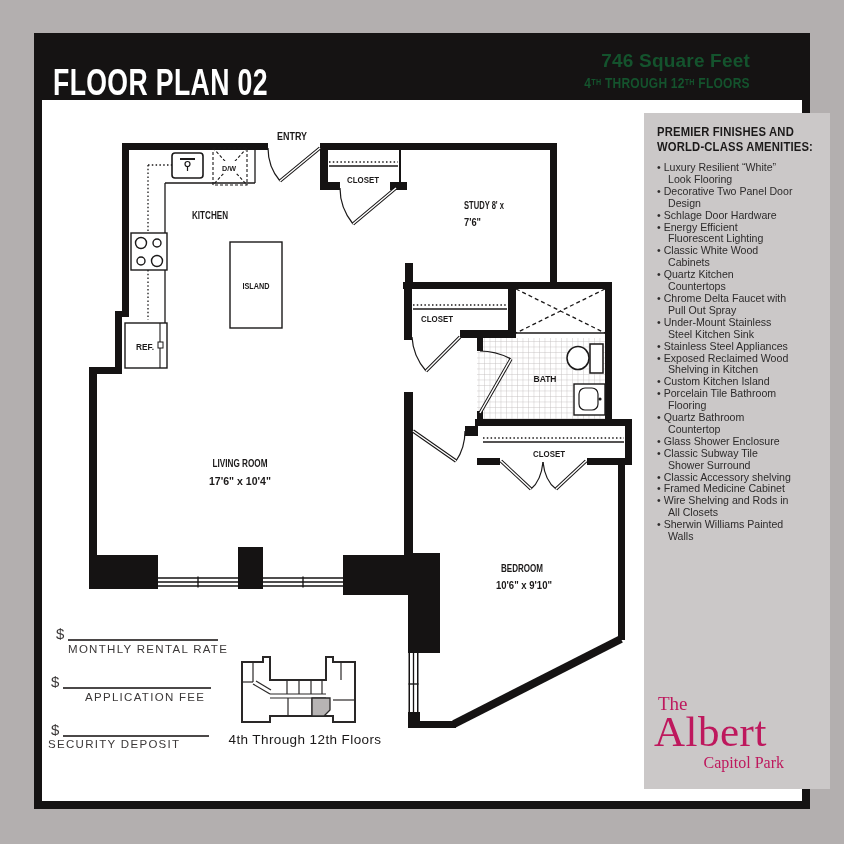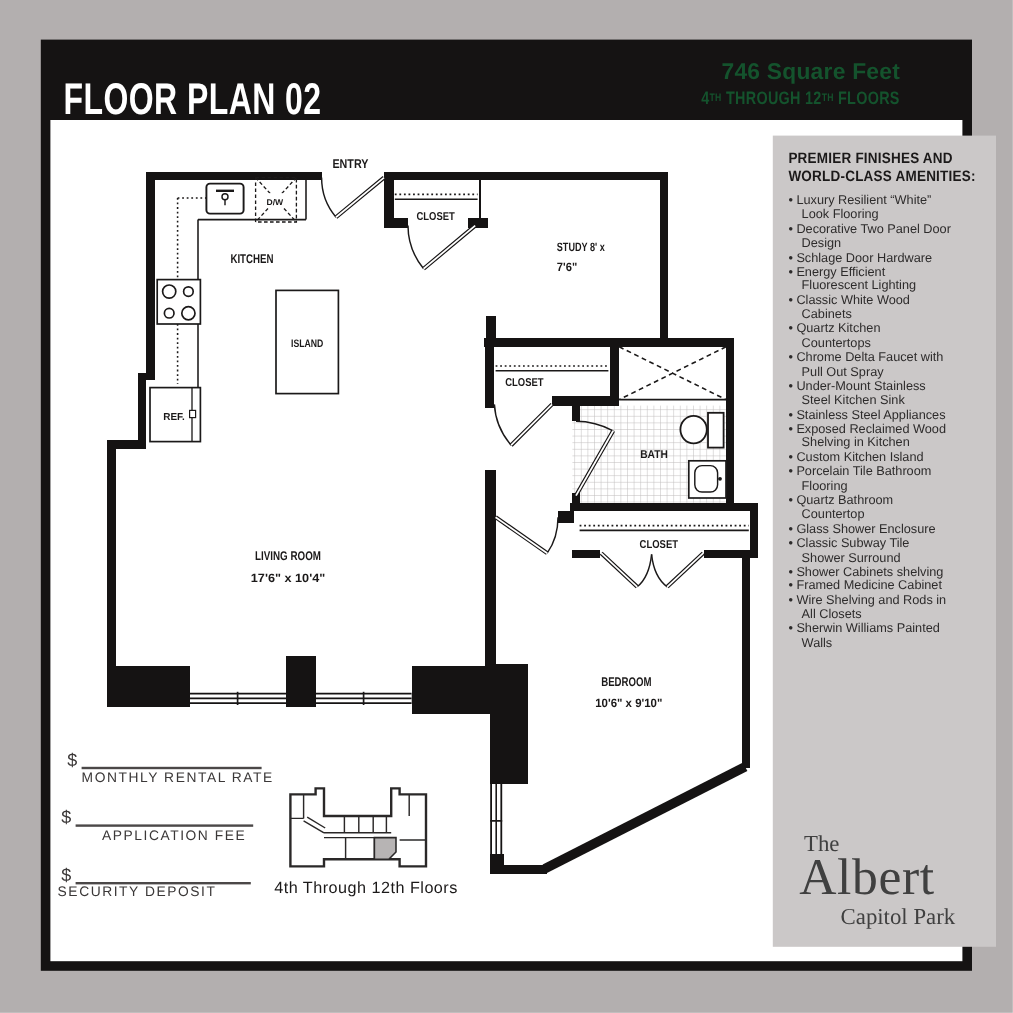--- a/index.html
+++ b/index.html
@@ -16,25 +16,25 @@
               transform:scaleX(.8);transform-origin:100% 50%;}
   .hdr-floors .sm{font-size:9px;position:relative;top:-3px;}
   
   .sidebar{position:absolute;left:644px;top:113px;width:186px;height:676px;background:#cbc8c8;
            box-sizing:border-box;padding:12px 8px 0 13px;}
   .sb-head{font-size:12.5px;font-weight:bold;color:#1b1919;line-height:15px;white-space:nowrap;
            transform:scaleX(.9);transform-origin:0 0;letter-spacing:.2px;}
   .sb-list{margin:7px 0 0 0;padding:0;list-style:none;width:136px;}
   .sb-list li{font-size:10.6px;line-height:11.9px;color:#2d2b2b;padding-left:11px;text-indent:-11px;}
   .sb-list li::before{content:"\2022\00a0";}
-  .logo{position:absolute;left:10px;top:582px;width:132px;color:#404040;
-        font-family:"Liberation Serif",serif;margin-left:12px;}
+  .logo{position:absolute;left:10px;top:582px;width:132px;color:#be185d;
+        font-family:"Liberation Serif",serif;}
   .logo-the{font-size:19px;margin-left:4px;line-height:18px;}
   .logo-name{font-size:43px;line-height:38px;letter-spacing:.5px;}
-  .logo-sub{font-size:19px;text-align:right;margin-top:3px;padding-right:2px;}
+  .logo-sub{font-size:16px;text-align:right;margin-top:3px;padding-right:2px;}
   .dollar{position:absolute;font-size:15px;color:#3b3838;}
   .pline{position:absolute;height:1.6px;background:#4b4848;}
   .plabel{position:absolute;font-size:11.5px;letter-spacing:1.3px;color:#3b3838;white-space:nowrap;}
   .center150{width:150px;text-align:center;}
   svg text{font-family:"Liberation Sans",sans-serif;font-weight:bold;fill:#1b1919;}
   .cap{font-weight:normal !important;}
 </style>
 </head>
 <body>
 
@@ -243,21 +243,21 @@
     <li>Quartz Kitchen Countertops</li>
     <li>Chrome Delta Faucet with Pull Out Spray</li>
     <li>Under-Mount Stainless Steel Kitchen Sink</li>
     <li>Stainless Steel Appliances</li>
     <li>Exposed Reclaimed Wood Shelving in Kitchen</li>
     <li>Custom Kitchen Island</li>
     <li>Porcelain Tile Bathroom Flooring</li>
     <li>Quartz Bathroom Countertop</li>
     <li>Glass Shower Enclosure</li>
     <li>Classic Subway Tile Shower Surround</li>
-    <li>Shower Cabinets shelving</li>
+    <li>Classic Accessory shelving</li>
     <li>Framed Medicine Cabinet</li>
     <li>Wire Shelving and Rods in All Closets</li>
     <li>Sherwin Williams Painted Walls</li>
   </ul>
   <div class="logo">
     <div class="logo-the">The</div>
     <div class="logo-name">Albert</div>
     <div class="logo-sub">Capitol Park</div>
   </div>
 </div>

